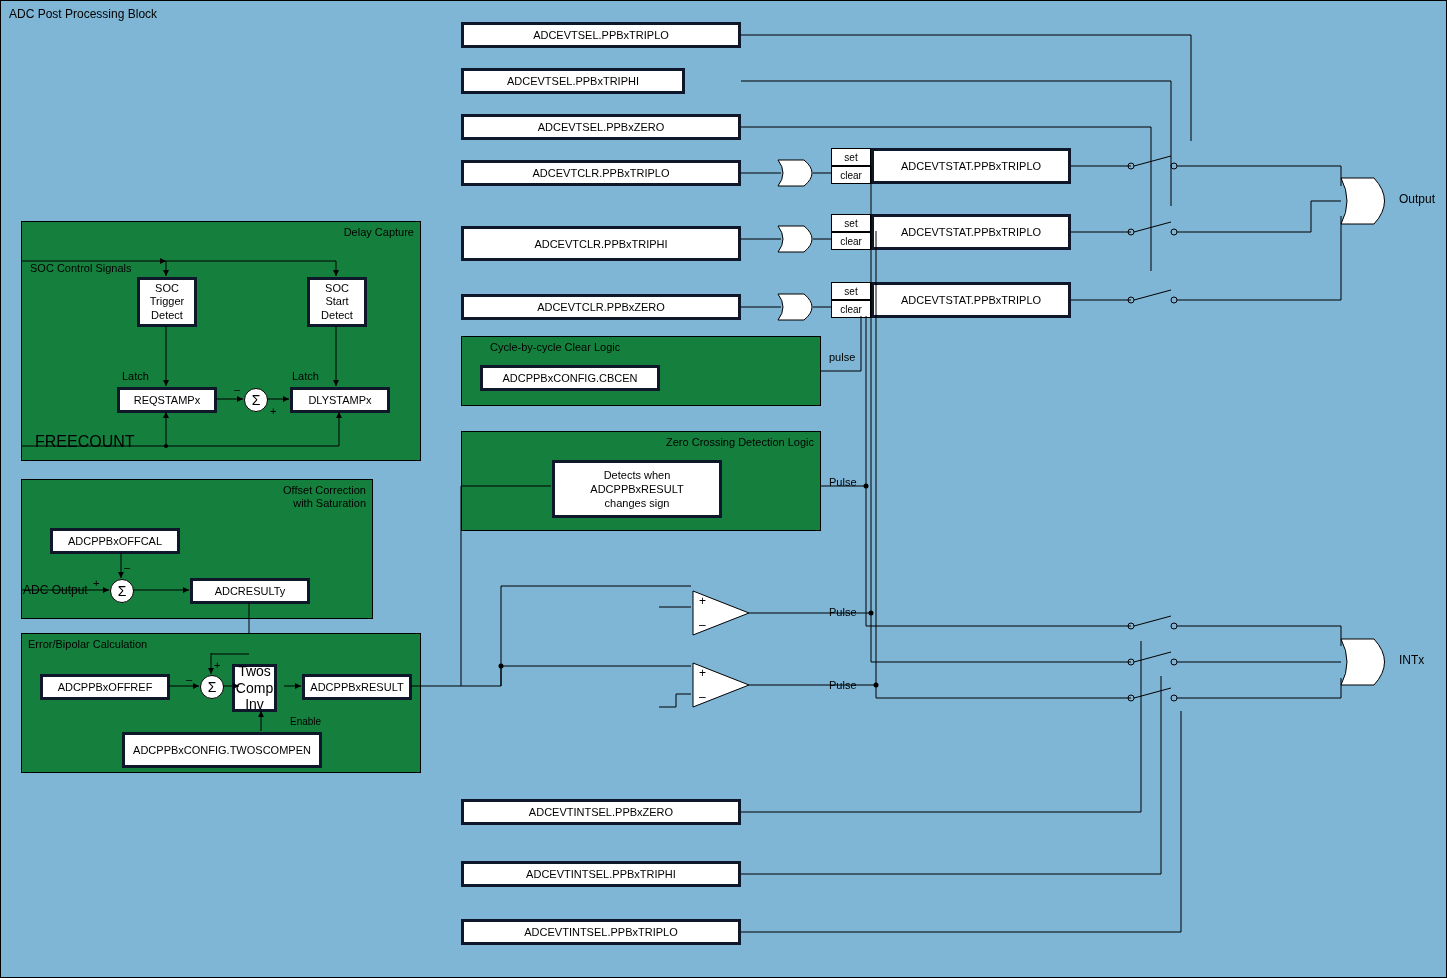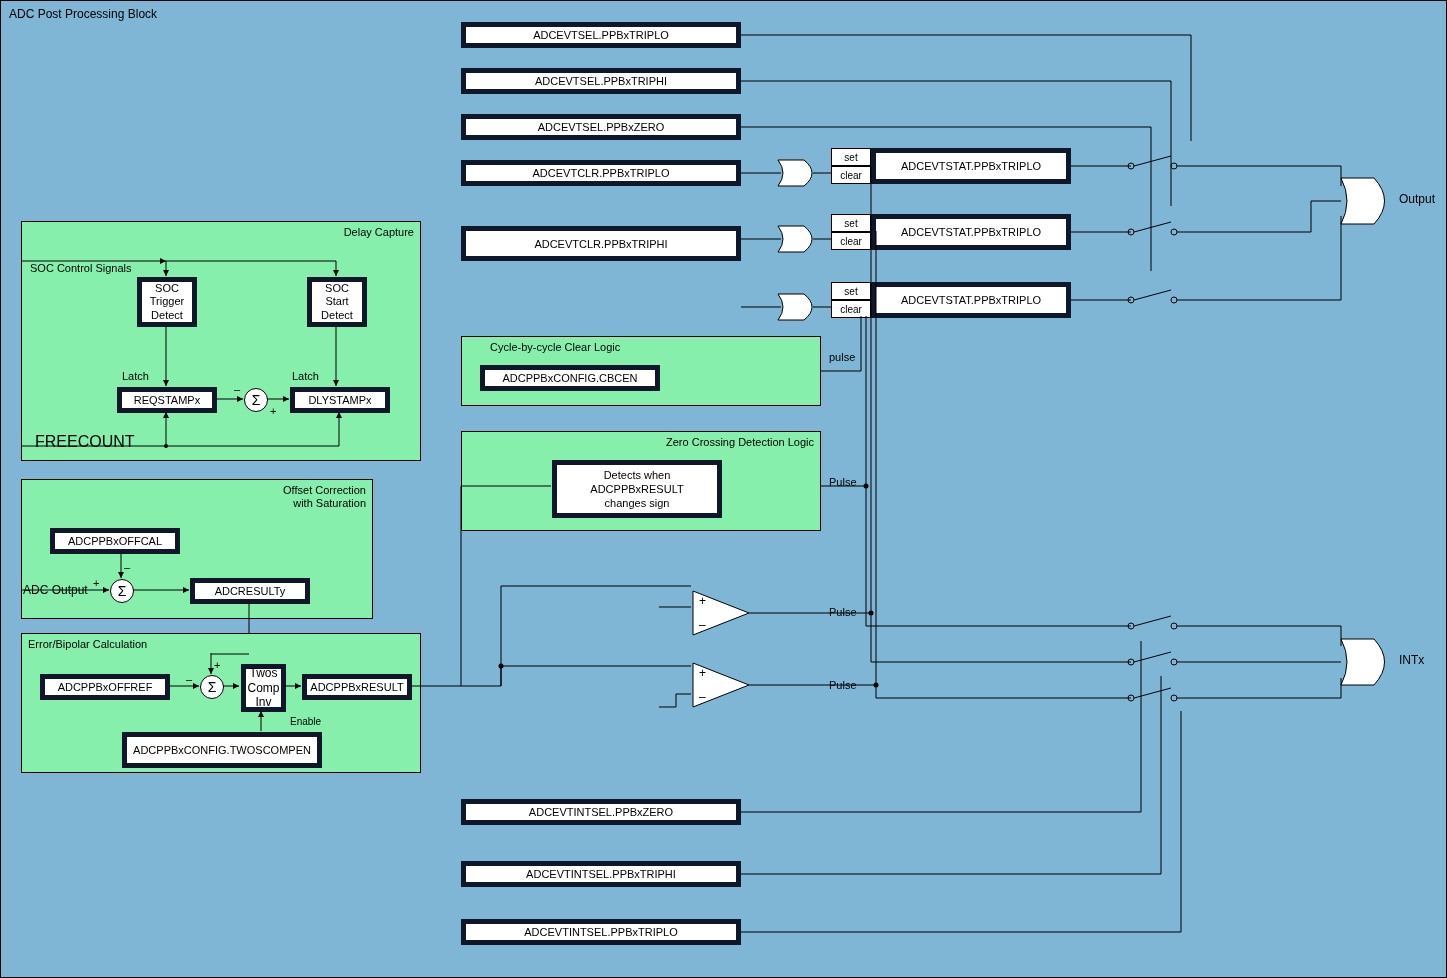--- a/index.html
+++ b/index.html
@@ -1,22 +1,22 @@
 <!DOCTYPE html>
 <html><head>
 <meta charset="utf-8">
 <style>
   * { box-sizing: border-box; margin: 0; padding: 0; }
   body { font-family: Arial, sans-serif; font-size: 11px; background: #fff; }
   .canvas { position: relative; width: 1447px; height: 978px; background: #7fb5d5; border: 1px solid #000; }
   .title { position: absolute; font-size: 12px; }
-  .section { position: absolute; background: #86efac; border: 1px solid #000; }
+  .section { position: absolute; background: #15803d; border: 1px solid #000; }
   .section-title { position: absolute; top: 4px; right: 6px; font-size: 11px; }
   .section-title-left { position: absolute; top: 4px; left: 6px; font-size: 11px; }
-  .box { position: absolute; background: #fff; border: 5px solid #0f172a; text-align: center; display: flex; align-items: center; justify-content: center; font-size: 11px; padding: 6px; }
+  .box { position: absolute; background: #fff; border: 3px solid #0f172a; text-align: center; display: flex; align-items: center; justify-content: center; font-size: 11px; padding: 6px; }
   .label { position: absolute; font-size: 11px; }
   .sigma { position: absolute; width: 24px; height: 24px; border: 1px solid #000; border-radius: 50%; background: #fff; display: flex; align-items: center; justify-content: center; font-size: 14px; }
   .minibox { position: absolute; background: #fff; border: 1px solid #000; font-size: 10px; display: flex; align-items: center; justify-content: center; }
   svg.wire, svg.gate { position: absolute; overflow: visible; }
   svg.wire line, svg.wire polyline { stroke: #000; stroke-width: 1; fill: none; }
   svg.wire circle.dot { fill: #000; }
   svg.gate polygon, svg.gate path, svg.gate line { stroke: #000; stroke-width: 1; fill: #fff; }
   .comp { position: absolute; }
 </style>
 </head>
@@ -80,54 +80,55 @@
     <line x1="112" y1="111" x2="168" y2="111" marker-end="url(#ah)"></line>
     <line x1="228" y1="124" x2="228" y2="175"></line>
     <text x="72" y="108" font-size="11">+</text>
     <text x="103" y="92" font-size="11">–</text>
   </svg>
 
   <div class="section" style="left:20px;top:632px;width:400px;height:140px">
     <div class="section-title-left">Error/Bipolar Calculation</div>
     <div class="box" style="left:18px;top:40px;width:130px;height:26px">ADCPPBxOFFREF</div>
     <div class="sigma" style="left:178px;top:41px">Σ</div>
-    <div class="box" style="left:219px;top:30px;width:45px;height:48px;white-space:pre-line;line-height:1.2;font-size:12px">Twos
+    <div class="box" style="left:210px;top:30px;width:45px;height:48px;white-space:pre-line;line-height:1.2;font-size:14px">Twos
 Comp
 Inv</div>
     <div class="label" style="left:268px;top:82px;font-size:10px">Enable</div>
     <div class="box" style="left:100px;top:98px;width:200px;height:36px">ADCPPBxCONFIG.TWOSCOMPEN</div>
     <div class="box" style="left:280px;top:40px;width:110px;height:26px">ADCPPBxRESULT</div>
   </div>
 
   <svg class="wire" style="left:20px;top:632px;width:430px;height:140px">
     <line x1="148" y1="53" x2="178" y2="53" marker-end="url(#ah)"></line>
     <line x1="190" y1="20" x2="190" y2="41" marker-end="url(#ah)"></line>
     <line x1="202" y1="53" x2="218" y2="53" marker-end="url(#ah)"></line>
     <line x1="263" y1="53" x2="280" y2="53" marker-end="url(#ah)"></line>
     <line x1="240" y1="98" x2="240" y2="78" marker-end="url(#ah)"></line>
     <line x1="228" y1="21" x2="190" y2="21"></line>
     <line x1="390" y1="53" x2="430" y2="53"></line>
     <text x="165" y="50" font-size="11">–</text>
     <text x="193" y="36" font-size="11">+</text>
   </svg>
 
   <div class="box" style="left:460px;top:21px;width:280px;height:26px">ADCEVTSEL.PPBxTRIPLO</div>
-  <div class="box" style="left:460px;top:67px;width:280px;height:26px">ADCEVTSEL.PPBxTRIPHI</div>
+  <div class="box" style="left:460px;top:67px;width:224px;height:26px">ADCEVTSEL.PPBxTRIPHI</div>
   <div class="box" style="left:460px;top:113px;width:280px;height:26px">ADCEVTSEL.PPBxZERO</div>
 
   <div class="box" style="left:460px;top:159px;width:280px;height:26px">ADCEVTCLR.PPBxTRIPLO</div>
   <div class="minibox" style="left:830px;top:147px;width:40px;height:18px">set</div>
   <div class="minibox" style="left:830px;top:165px;width:40px;height:18px">clear</div>
   <div class="box" style="left:870px;top:147px;width:200px;height:36px">ADCEVTSTAT.PPBxTRIPLO</div>
 
   <div class="box" style="left:460px;top:225px;width:280px;height:35px">ADCEVTCLR.PPBxTRIPHI</div>
   <div class="minibox" style="left:830px;top:213px;width:40px;height:18px">set</div>
   <div class="minibox" style="left:830px;top:231px;width:40px;height:18px">clear</div>
   <div class="box" style="left:870px;top:213px;width:200px;height:36px">ADCEVTSTAT.PPBxTRIPLO</div>
 
+  <div class="box" style="left:460px;top:293px;width:280px;height:26px">ADCEVTCLR.PPBxZERO</div>
   <div class="minibox" style="left:830px;top:281px;width:40px;height:18px">set</div>
   <div class="minibox" style="left:830px;top:299px;width:40px;height:18px">clear</div>
   <div class="box" style="left:870px;top:281px;width:200px;height:36px">ADCEVTSTAT.PPBxTRIPLO</div>
 
   <svg class="gate" style="left:775px;top:157px;width:48px;height:30px">
     <path d="M2,2 Q12,15 2,28 L28,28 Q44,15 28,2 Z"></path>
   </svg>
   <svg class="gate" style="left:775px;top:223px;width:48px;height:30px">
     <path d="M2,2 Q12,15 2,28 L28,28 Q44,15 28,2 Z"></path>
   </svg>

